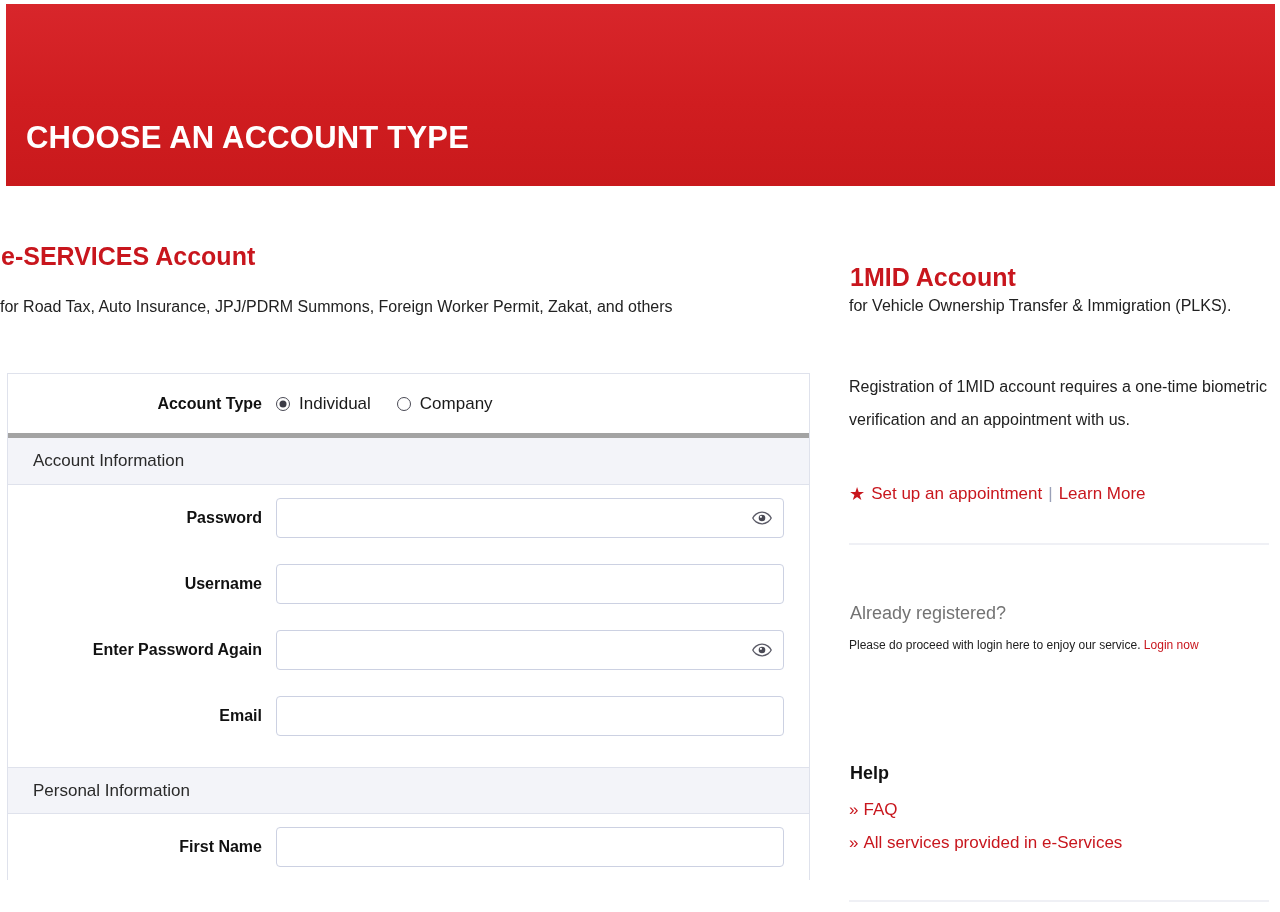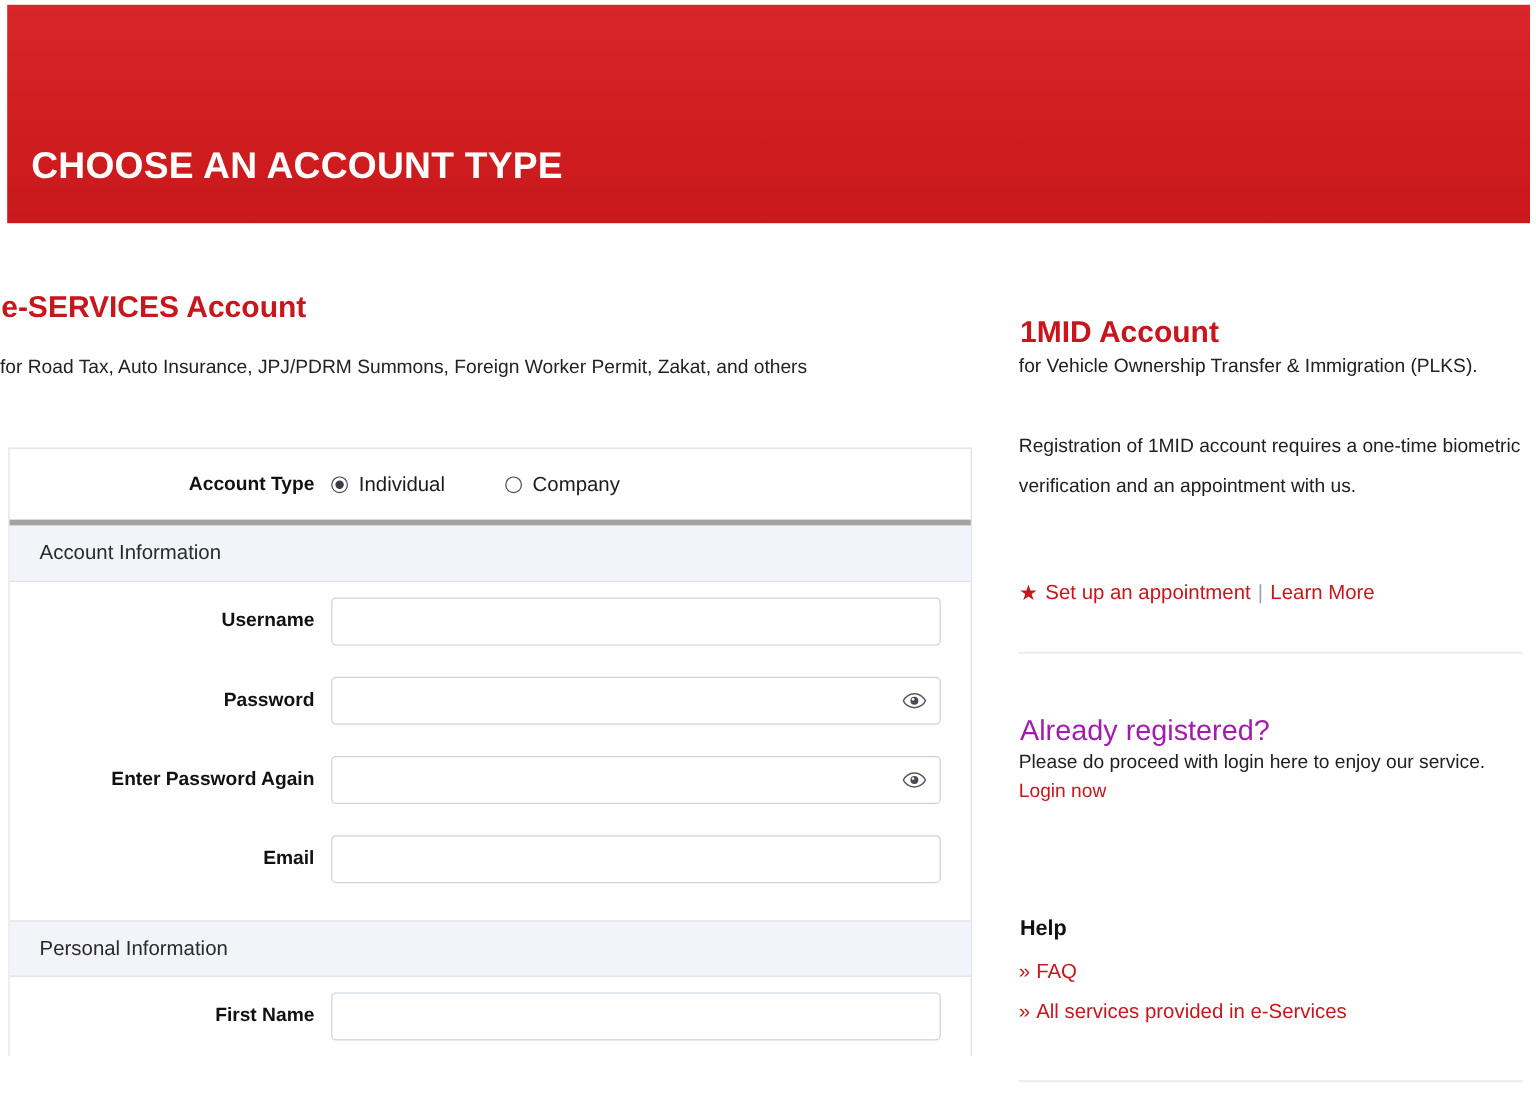--- a/index.html
+++ b/index.html
@@ -99,21 +99,21 @@
   }
   .lbl-col {
     width: 268px;
     text-align: right;
     padding-right: 14px;
     font-size: 16px;
     font-weight: bold;
     color: #111111;
     flex: 0 0 268px;
   }
-  .radio-group { display: flex; align-items: center; gap: 50px; }
+  .radio-group { display: flex; align-items: center; gap: 26px; }
   .radio-item { display: flex; align-items: center; gap: 9px; }
   .radio {
     width: 14px; height: 14px;
     border-radius: 50%;
     border: 1.5px solid #4a4a55;
     background: #ffffff;
     position: relative;
     flex: 0 0 14px;
   }
   .radio.checked::after {
@@ -183,21 +183,21 @@
   .mid-title { position: absolute; left: 1px; top: 58px; }
 
   .r-para {
     position: absolute;
     width: 420px;
     font-size: 16px;
     color: #212121;
     line-height: 33px;
   }
   .mid-p1 { top: 103px; left: 0; }
-  .mid-p2 { top: 170px; left: 0; }
+  .mid-p2 { top: 184px; left: 0; }
 
   .appt-line {
     position: absolute;
     left: 0px;
     top: 298px;
     font-size: 17px;
     white-space: nowrap;
     display: flex;
     align-items: center;
     gap: 0;
@@ -209,22 +209,22 @@
   .divider {
     position: absolute;
     left: 0px;
     width: 420px;
     height: 2px;
     background: #eff0f5;
   }
   .div-1 { top: 357px; }
   .div-2 { top: 714px; }
 
-  .already-title { position: absolute; left: 1px; top: 388px; color: #a21caf; font-size: 24px; font-weight: normal; line-height: 1; }
-  .already-p { position: absolute; left: 0px; top: 438px; width: 420px; font-size: 16px; color: #212121; line-height: 24px; }
+  .already-title { position: absolute; left: 1px; top: 400px; color: #737373; font-size: 18px; font-weight: normal; line-height: 1; }
+  .already-p { position: absolute; left: 0px; top: 438px; width: 420px; font-size: 12px; color: #212121; line-height: 43px; }
 
   .help-title { position: absolute; left: 1px; top: 560px; font-size: 18px; font-weight: bold; color: #111111; line-height: 1; }
   .help-list { position: absolute; left: 0px; top: 596px; width: 420px; margin-top: 11px; }
   .help-item { font-size: 17px; line-height: 33px; white-space: nowrap; }
   .chev { color: #c8161d; margin-right: 5px; }
 </style>
 </head>
 <body>
 
 <div class="banner">
@@ -250,41 +250,41 @@
           <label class="radio-item">
             <span class="radio"></span>
             <span class="radio-label">Company</span>
           </label>
         </div>
       </div>
 
       <div class="sec-head">Account Information</div>
 
       <div class="field-row">
-        <div class="lbl-col">Username</div>
-        <div class="field-wrap">
-          <input class="field-input" type="text" placeholder="" style="">
-        </div>
-      </div>
-
-      <div class="field-row">
         <div class="lbl-col">Password</div>
         <div class="field-wrap">
           <input class="field-input" type="password" placeholder="" style="">
           <button class="eye-btn">
             <svg width="20" height="14" viewBox="0 0 20 14" aria-hidden="true">
               <path d="M10 1.2C5.4 1.2 1.9 4.4 0.8 7c1.1 2.6 4.6 5.8 9.2 5.8s8.1-3.2 9.2-5.8C18.1 4.4 14.6 1.2 10 1.2z" fill="none" stroke="#5a5a66" stroke-width="1.3"></path>
               <circle cx="10" cy="7" r="3.3" fill="#4a4a55"></circle>
               <circle cx="8.9" cy="5.8" r="1.1" fill="#ffffff"></circle>
             </svg>
           </button>
         </div>
       </div>
 
       <div class="field-row">
+        <div class="lbl-col">Username</div>
+        <div class="field-wrap">
+          <input class="field-input" type="text" placeholder="" style="">
+        </div>
+      </div>
+
+      <div class="field-row">
         <div class="lbl-col">Enter Password Again</div>
         <div class="field-wrap">
           <input class="field-input" type="password" placeholder="" style="">
           <button class="eye-btn">
             <svg width="20" height="14" viewBox="0 0 20 14" aria-hidden="true">
               <path d="M10 1.2C5.4 1.2 1.9 4.4 0.8 7c1.1 2.6 4.6 5.8 9.2 5.8s8.1-3.2 9.2-5.8C18.1 4.4 14.6 1.2 10 1.2z" fill="none" stroke="#5a5a66" stroke-width="1.3"></path>
               <circle cx="10" cy="7" r="3.3" fill="#4a4a55"></circle>
               <circle cx="8.9" cy="5.8" r="1.1" fill="#ffffff"></circle>
             </svg>
           </button>

